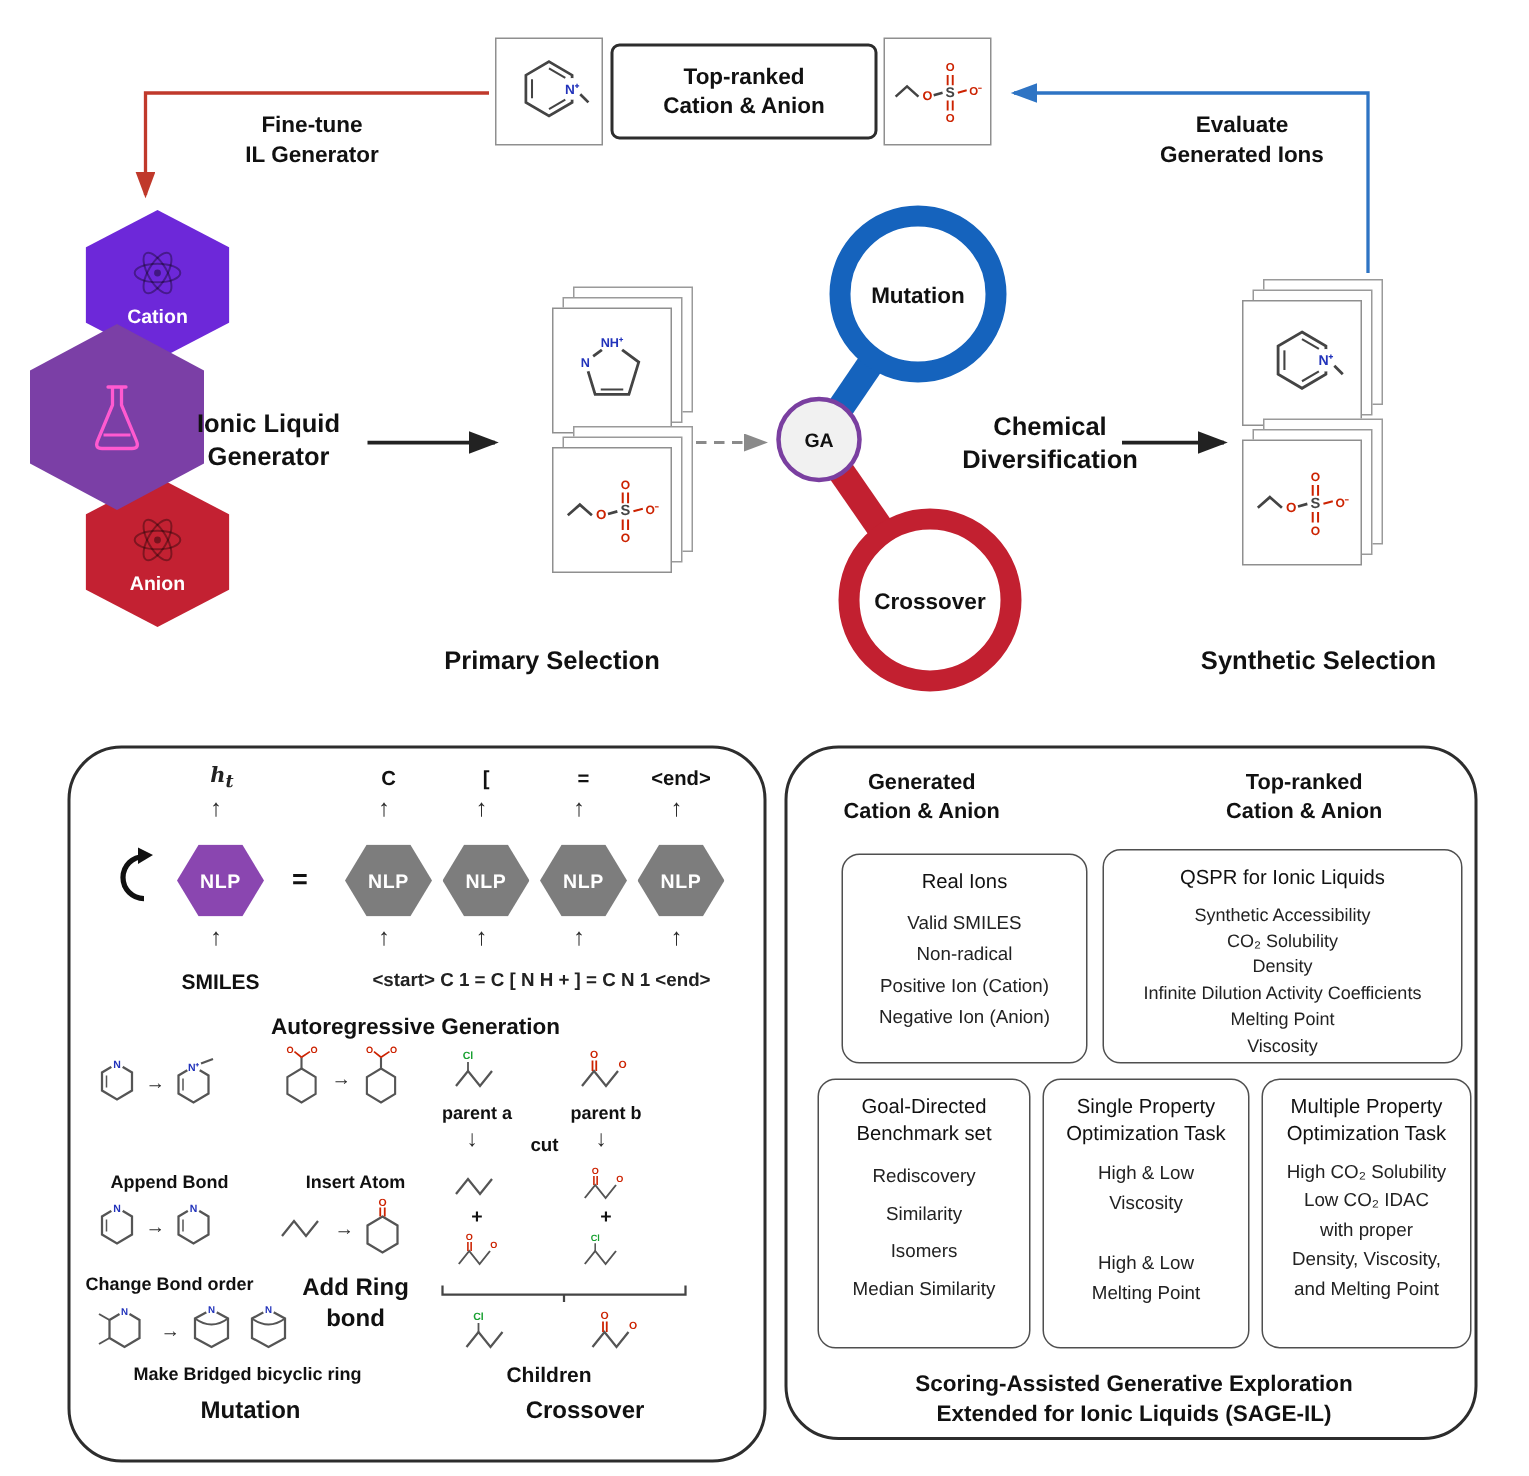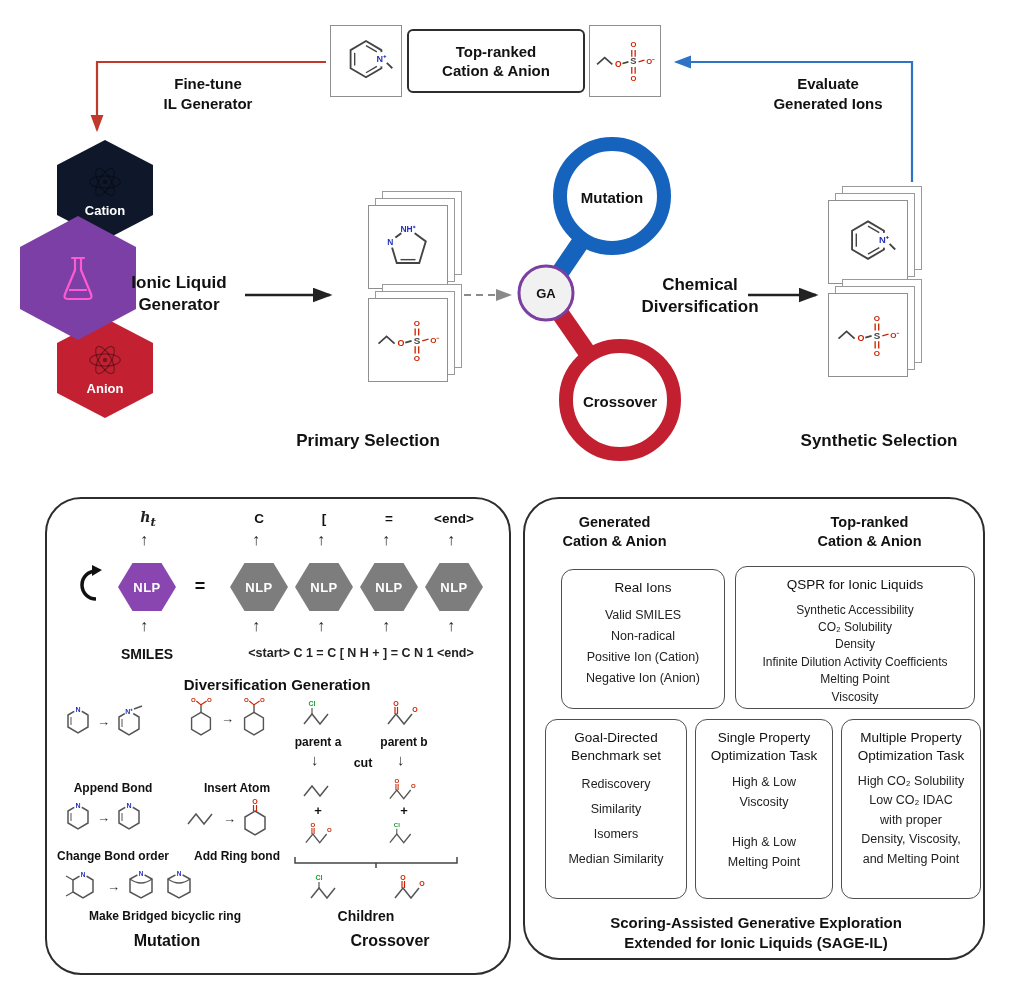--- a/index.html
+++ b/index.html
@@ -164,21 +164,21 @@
     <svg width="66" height="48">
         <use href="#mol-ethylsulfate"></use>
       </svg>
   </div>
 
   <div class="lbl" style="left:748px;top:74px;width:160px;font-size:15px">Evaluate
 Generated Ions</div>
   <div class="lbl" style="left:138px;top:74px;width:140px;font-size:15px">Fine-tune
 IL Generator</div>
 
-  <div class="hex" style="left:57px;top:140px;width:96px;height:100px;background:#0f172a">
+  <div class="hex" style="left:57px;top:140px;width:96px;height:100px;background:#6d28d9">
     <svg width="38" height="38" viewBox="0 0 40 40">
       <g fill="none" stroke="rgba(0,0,0,0.35)" stroke-width="1.4">
         <ellipse cx="20" cy="20" rx="16" ry="6.5"></ellipse>
         <ellipse cx="20" cy="20" rx="16" ry="6.5" transform="rotate(60 20 20)"></ellipse>
         <ellipse cx="20" cy="20" rx="16" ry="6.5" transform="rotate(-60 20 20)"></ellipse>
       </g>
       <circle cx="20" cy="20" r="2.4" fill="rgba(0,0,0,0.4)"></circle>
     </svg>
     <span>Cation</span>
   </div>
@@ -284,21 +284,21 @@
       </div>
 
     <span class="ar" style="left:93px;top:118px;font-size:16px">↑</span>
     <span class="ar" style="left:205px;top:118px;font-size:16px">↑</span>
     <span class="ar" style="left:270px;top:118px;font-size:16px">↑</span>
     <span class="ar" style="left:335px;top:118px;font-size:16px">↑</span>
     <span class="ar" style="left:400px;top:118px;font-size:16px">↑</span>
 
     <span class="lbl" style="left:60px;top:146px;width:80px;font-size:14px">SMILES</span>
     <span class="txt" style="left:168px;top:147px;width:292px;font-size:12.5px;font-weight:600">&lt;start&gt; C 1 = C [ N H + ] = C N 1 &lt;end&gt;</span>
-    <span class="lbl" style="left:95px;top:176px;width:270px;font-size:15px">Diversification Generation</span>
+    <span class="lbl" style="left:95px;top:176px;width:270px;font-size:15px">Autoregressive Generation</span>
 
     <div class="pair" style="left:16px;top:206px">
       <svg width="30" height="32">
           <use href="#sk-ringN"></use>
         </svg>
       <span class="ar" style="position:static;font-size:13px">→</span>
       <svg width="36" height="32">
           <use href="#sk-ringN-me"></use>
         </svg>
     </div>
@@ -326,21 +326,21 @@
     <div class="pair" style="left:138px;top:300px">
       <svg width="34" height="22">
           <use href="#sk-chain"></use>
         </svg>
       <span class="ar" style="position:static;font-size:13px">→</span>
       <svg width="30" height="38">
           <use href="#sk-ring-o"></use>
         </svg>
     </div>
     <span class="lbl" style="left:2px;top:350px;width:128px;font-size:12px">Change Bond order</span>
-    <span class="lbl" style="left:138px;top:350px;width:104px;font-size:12px">Add Ring bond</span>
+    <span class="lbl" style="left:138px;top:350px;width:104px;font-size:16px">Add Ring bond</span>
 
     <div class="pair" style="left:16px;top:370px">
       <svg width="40" height="32">
           <use href="#sk-ringN2"></use>
         </svg>
       <span class="ar" style="position:static;font-size:13px">→</span>
       <svg width="34" height="34">
           <use href="#sk-bicyclic"></use>
         </svg>
       <svg width="34" height="34">

